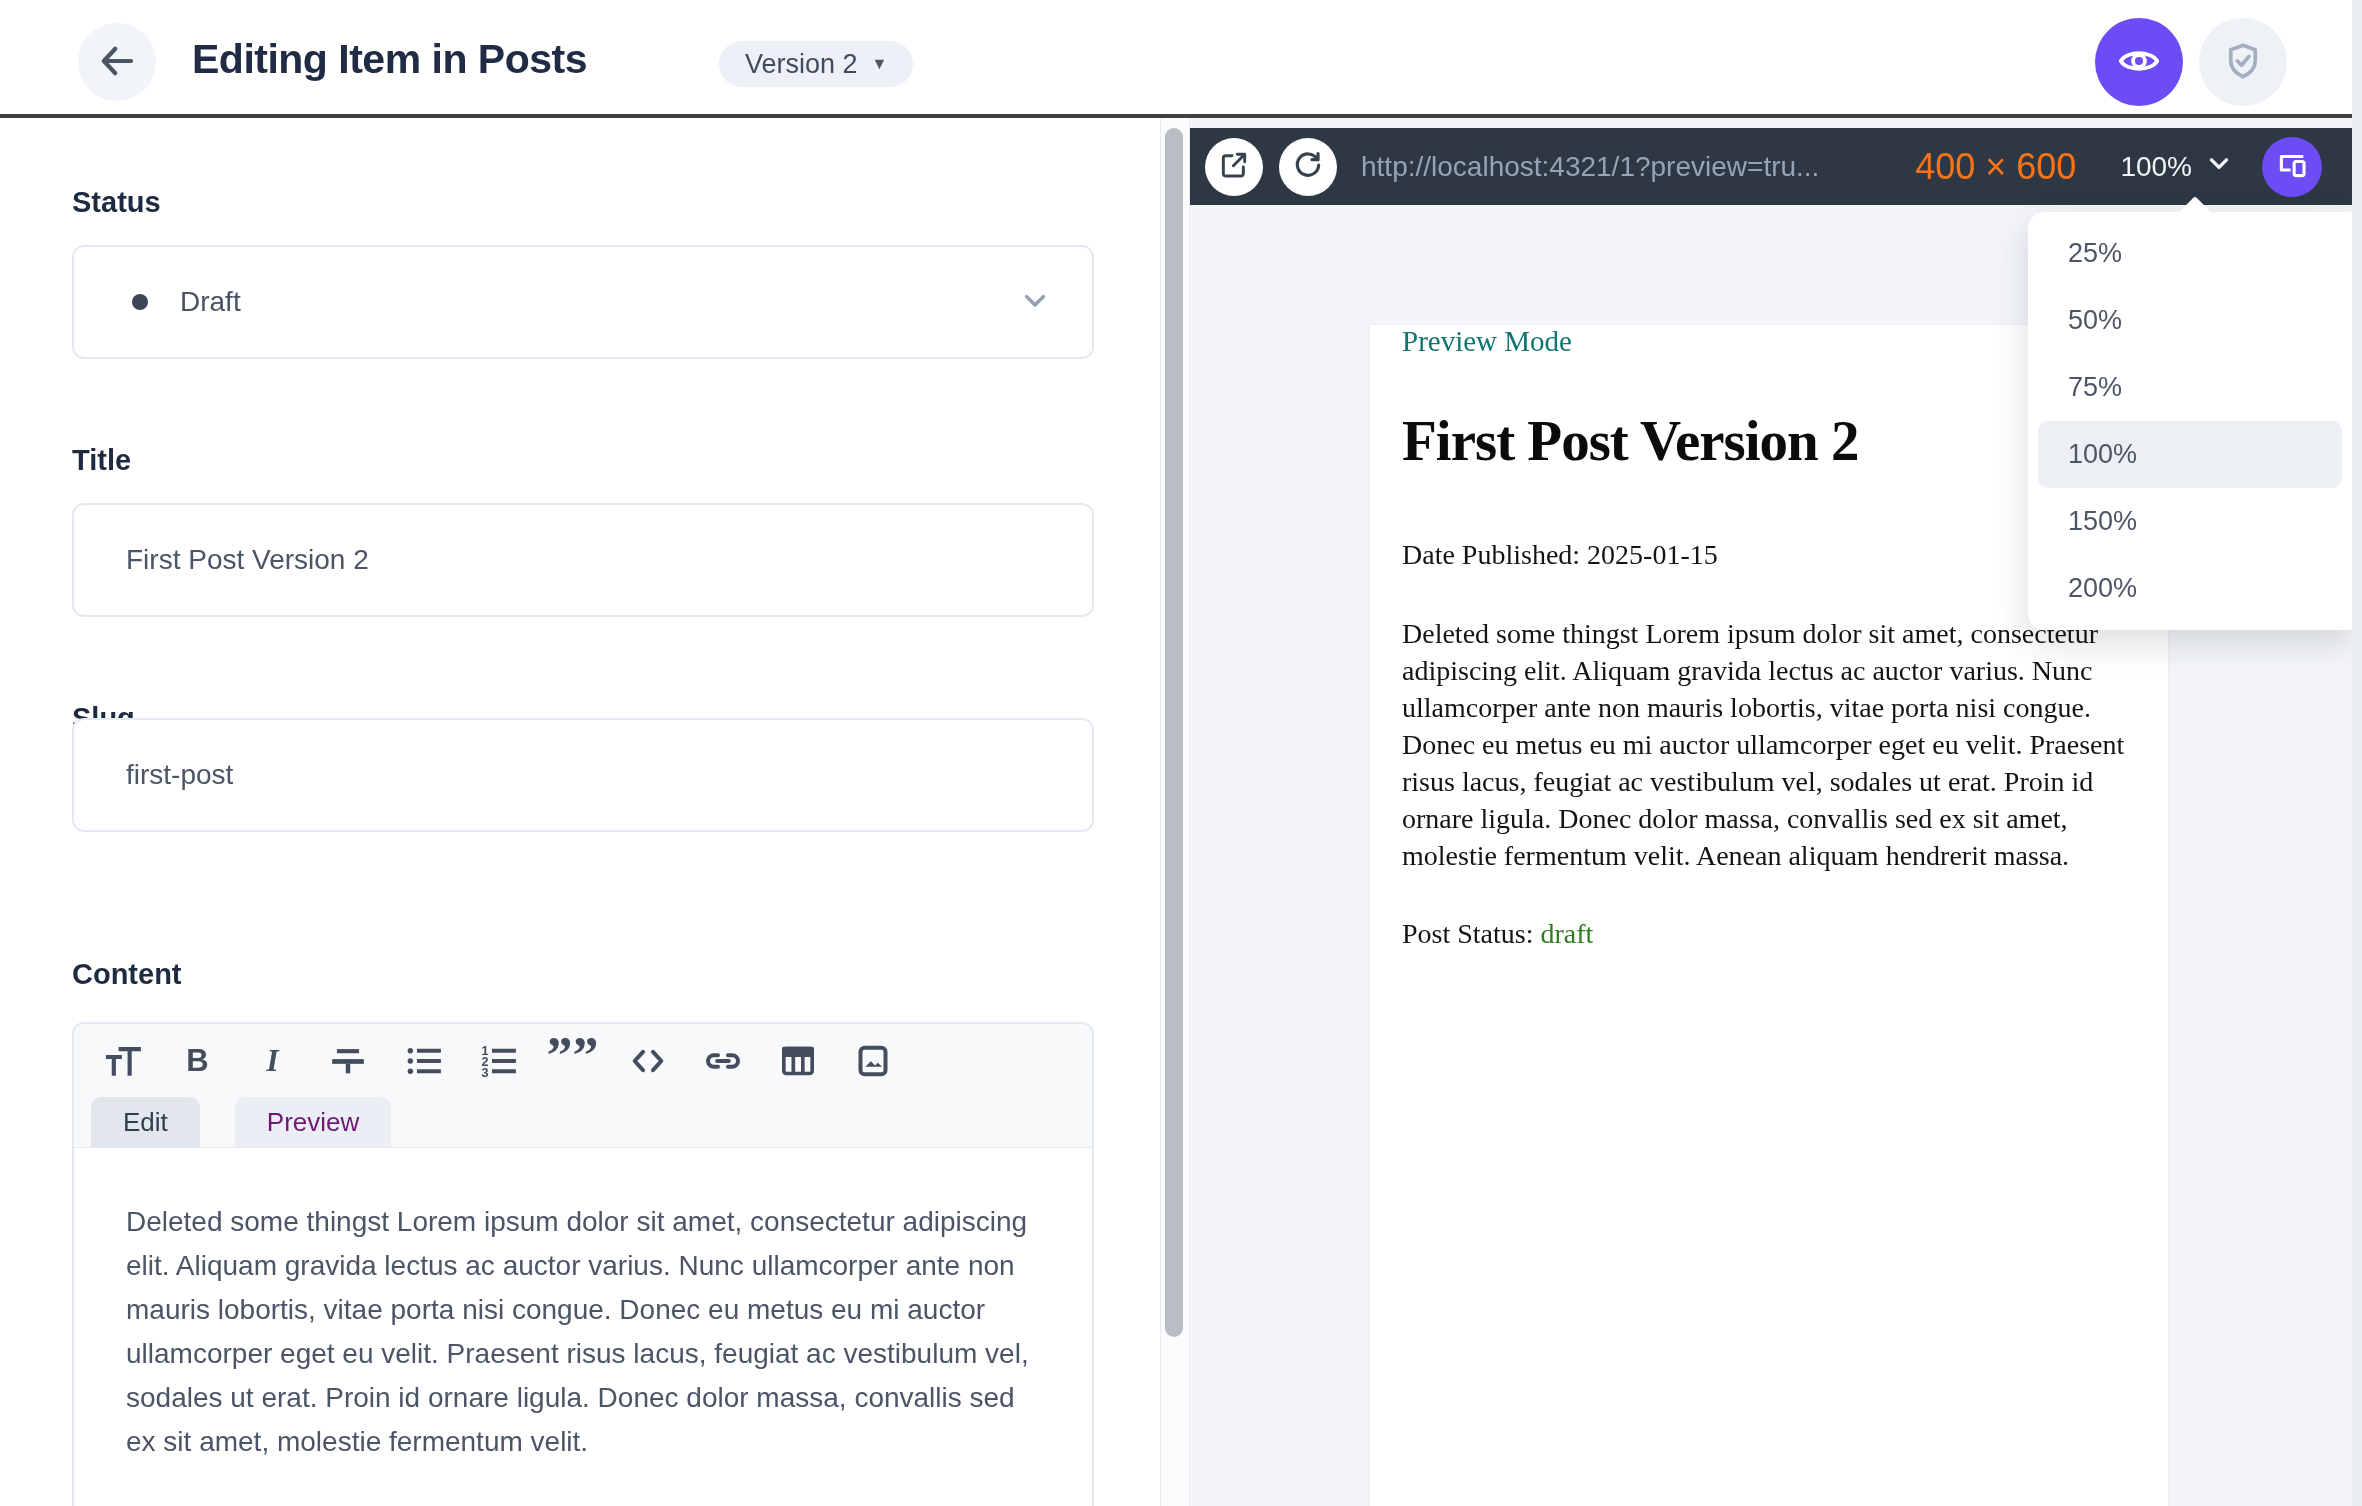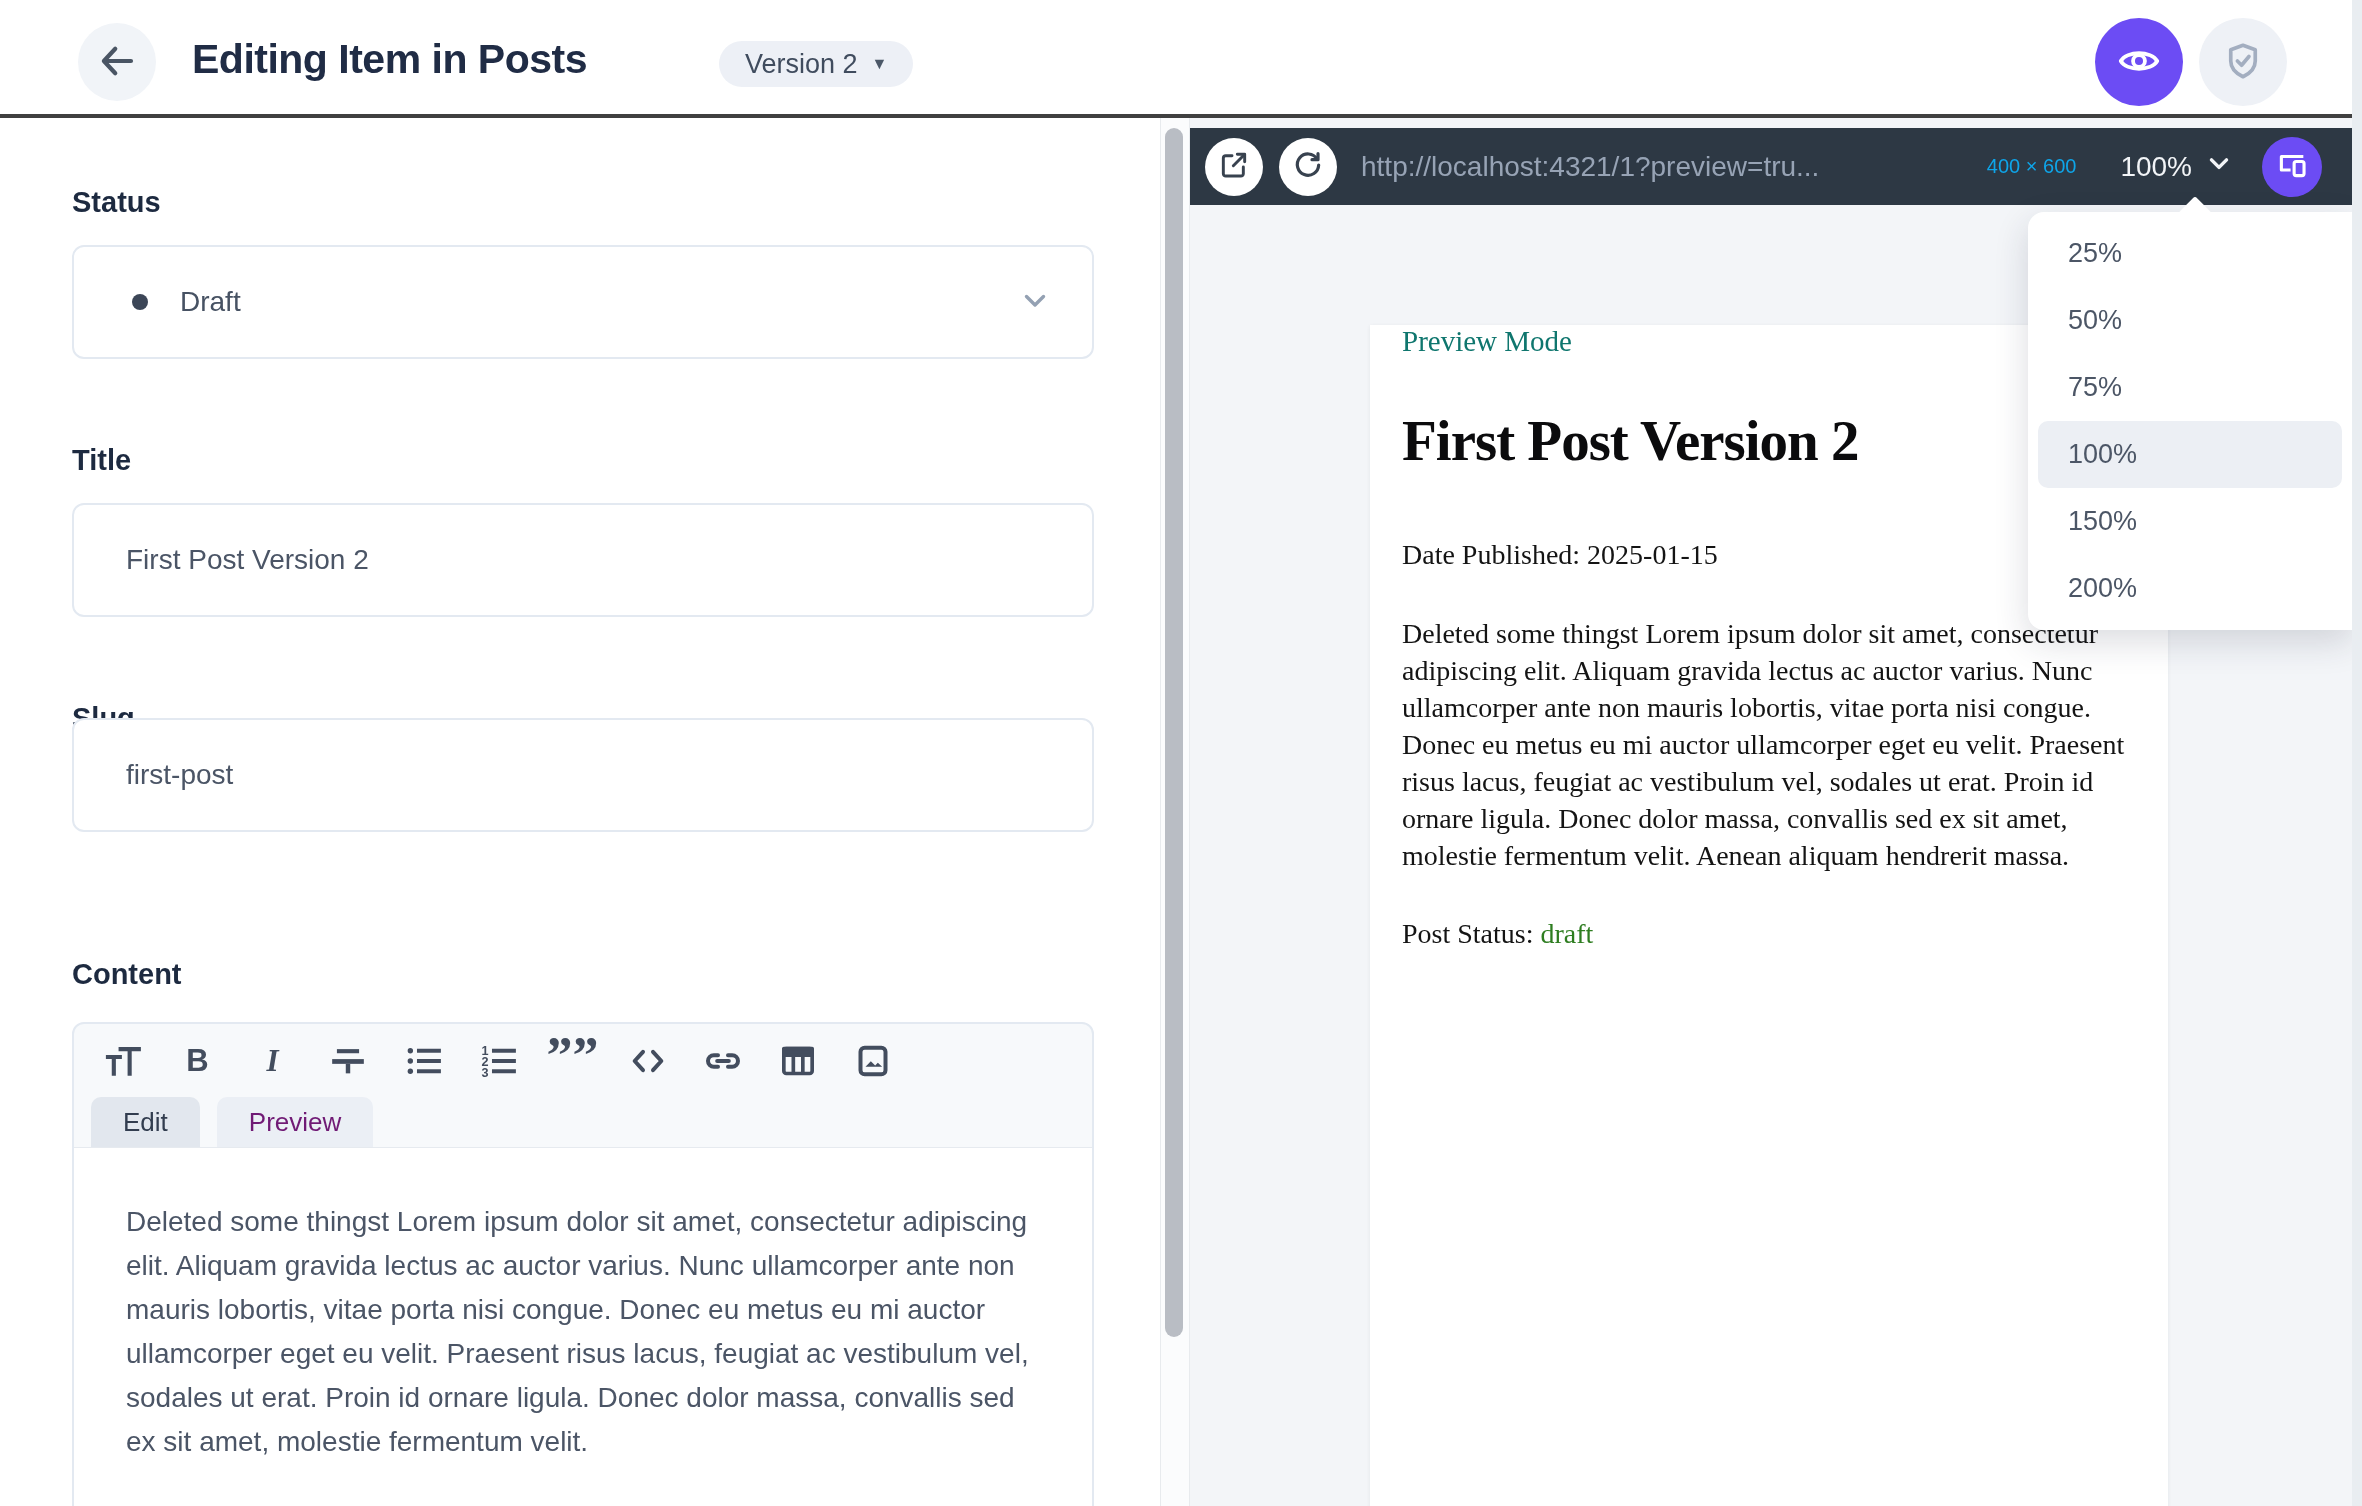--- a/index.html
+++ b/index.html
@@ -45,21 +45,21 @@
   .editor { left:72px; top:1022px; width:1022px; height:520px; background:#f7f9fb;
             border:2px solid #e3e9f1; border-radius:12px; overflow:hidden; }
   .ed-toolbar { height:124px; position:relative; border-bottom:1px solid #e6eaef; }
   .icon-row { display:flex; align-items:center; gap:30px; padding:14px 0 0 26px; }
   .tb-btn { width:45px; height:45px; display:flex; align-items:center; justify-content:center;
             background:transparent; border:none; cursor:pointer; color:#434d5e; }
   .tb-btn svg { display:block; }
   .glyph-b { font-size:31px; font-weight:800; color:#434d5e; font-family:"Liberation Sans",sans-serif; }
   .glyph-i { font-size:31px; font-weight:bold; font-style:italic; color:#434d5e; font-family:"Liberation Serif",serif; }
   .glyph-q { font-size:52px; font-weight:bold; color:#434d5e; font-family:"Liberation Serif",serif; line-height:20px; height:30px; }
-  .tabs { position:absolute; left:17px; bottom:0; display:flex; gap:17px; }
+  .tabs { position:absolute; left:17px; bottom:0; display:flex; gap:35px; }
   .tab { height:50px; border:none; border-radius:10px 10px 0 0; font-size:26px; cursor:pointer;
          padding:0 32px; font-family:"Liberation Sans",sans-serif; }
   .tab-edit { background:#e2e7ee; color:#323d4f; }
   .tab-preview { background:#ebeff5; color:#701a75; }
   .ed-area { display:block; width:100%; height:394px; background:#fff; border:none; outline:none; resize:none;
              padding:52px 52px 0 52px; font-family:"Liberation Sans",sans-serif; font-size:28px;
              line-height:44px; color:#4b5566; }
 
   
   .scroll-track { left:1160px; top:118px; width:30px; height:1388px; background:#fbfcfd;
@@ -69,21 +69,21 @@
 
   
   .preview-panel { left:1190px; top:118px; width:1162px; height:1388px; background:#f3f5f8; z-index:5; }
   .pv-toolbar { position:absolute; left:0; top:10px; width:1162px; height:77px; background:#2d3844;
                 display:flex; align-items:center; padding:0 30px 0 15px; }
   .pv-circle { width:58px; height:58px; border-radius:50%; background:#fff; border:none; cursor:pointer;
                display:flex; align-items:center; justify-content:center; flex:0 0 auto; }
   .pv-circle + .pv-circle { margin-left:16px; }
   .pv-url { margin-left:24px; font-size:28px; color:#97a3b5; white-space:nowrap; overflow:hidden;
             flex:1; cursor:text; }
-  .pv-dims { font-size:20px; color:#0ea5e9; margin-left:20px; white-space:nowrap; }
+  .pv-dims { font-size:36px; color:#f97316; margin-left:20px; white-space:nowrap; }
   .pv-zoom { display:flex; align-items:center; gap:12px; margin-left:44px; background:transparent;
              border:none; cursor:pointer; font-size:28px; color:#f2f4f7; }
   .pv-device { width:60px; height:60px; border-radius:50%; background:#6c4cf4; border:none; cursor:pointer;
                display:flex; align-items:center; justify-content:center; margin-left:28px; flex:0 0 auto; }
 
   
   .zoom-menu { position:absolute; left:838px; top:94px; width:324px; height:418px; background:#fff;
                border-radius:16px 0 0 16px; box-shadow:0 12px 34px rgba(30,40,60,.16); z-index:60; padding:8px 0; }
   .zoom-caret { position:absolute; left:155px; top:-11px; width:24px; height:24px; background:#fff;
                 transform:rotate(45deg); border-radius:3px; }

